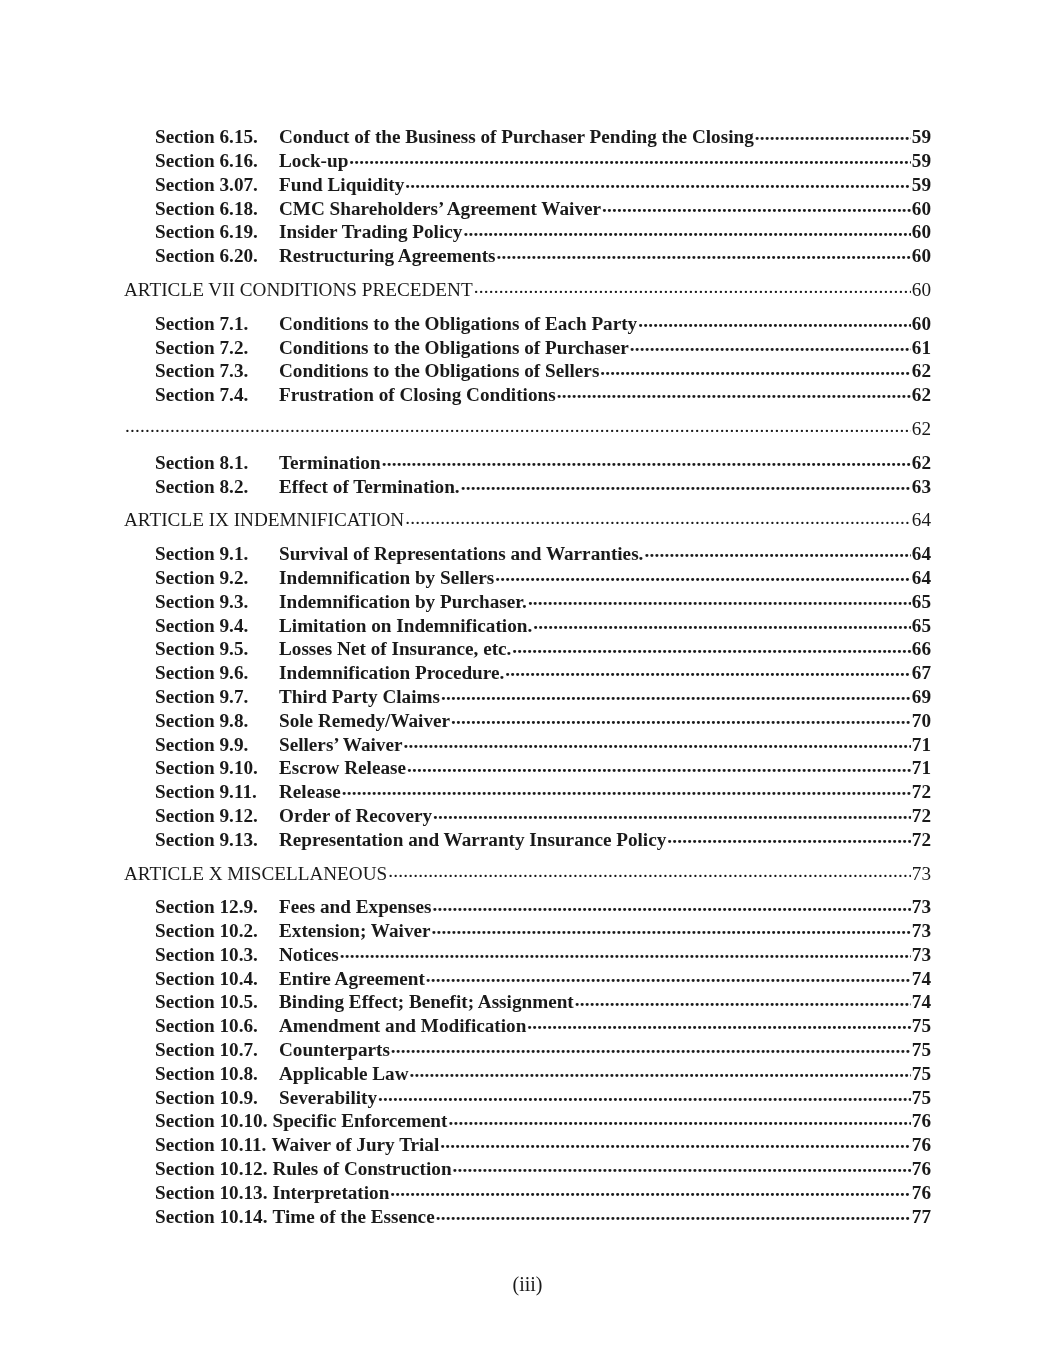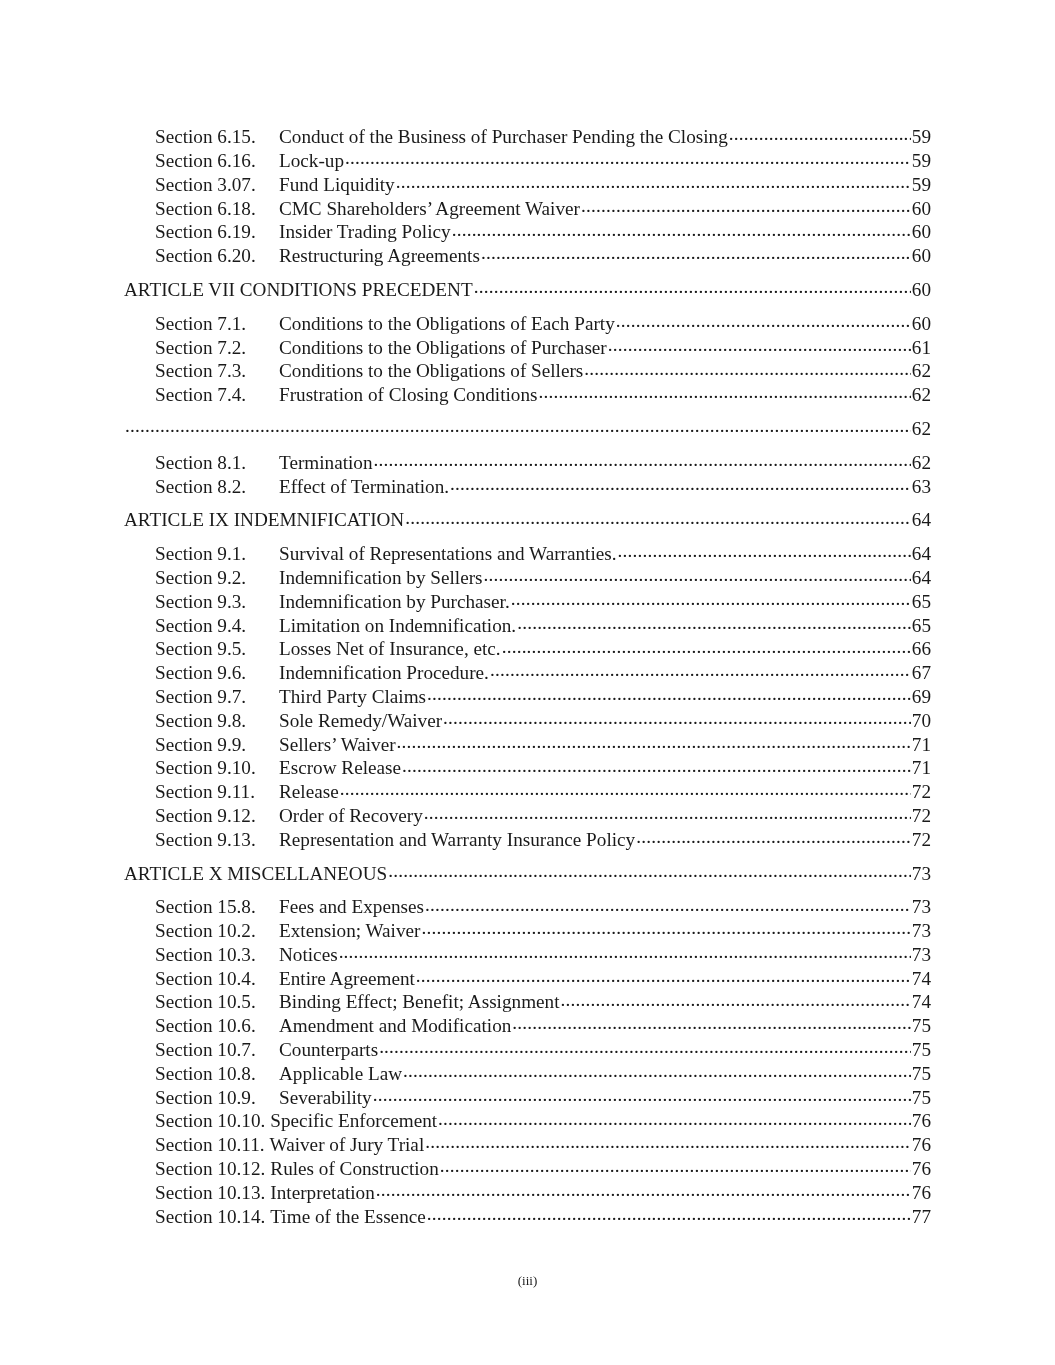--- a/index.html
+++ b/index.html
@@ -1,28 +1,28 @@
 <!DOCTYPE html>
 <html><head>
 <meta charset="utf-8">
 <style>
   html, body { margin: 0; padding: 0; background: #ffffff; }
   body { width: 1055px; height: 1365px; position: relative; overflow: hidden;
          font-family: "Liberation Serif", "DejaVu Serif", serif; color: #1a1a1a; }
   .toc { position: absolute; left: 124px; top: 124px; width: 807px; }
   .row { display: flex; align-items: baseline; font-size: 19.2px; line-height: 23.8px; height: 23.8px; white-space: nowrap; }
-  .row.section { padding-left: 31px; }
+  .row.section { padding-left: 31px; font-weight: bold; }
   .row.article { margin-top: 10px; margin-bottom: 10px; }
   .num { display: inline-block; width: 124px; flex: 0 0 auto; }
   .num.wide { width: auto; padding-right: 5px; }
   .title { flex: 0 0 auto; }
   .leader { flex: 1 1 auto; overflow: hidden; position: relative; margin: 0 1px; height: 1em; }
   .leader::before { content: "...................................................................................................................................................................................................................................................................."; position: absolute; left: 0; bottom: -3px; letter-spacing: 0.2px; }
   .page { flex: 0 0 auto; }
-  .footer { position: absolute; top: 1273px; left: 0; width: 1055px; text-align: center; font-size: 13px; }
+  .footer { position: absolute; top: 1273px; left: 0; width: 1055px; text-align: center; font-size: 20px; }
 </style>
 </head>
 <body>
 
 <div class="toc" id="toc">
     <div class="row section">
       <span class="num">Section 6.15.</span>
       <span class="title">Conduct of the Business of Purchaser Pending the Closing</span>
       <span class="leader"></span>
       <span class="page">59</span>
@@ -184,21 +184,21 @@
       <span class="title">Representation and Warranty Insurance Policy</span>
       <span class="leader"></span>
       <span class="page">72</span>
     </div>
     <div class="row article">
       <span class="title">ARTICLE X MISCELLANEOUS</span>
       <span class="leader"></span>
       <span class="page">73</span>
     </div>
     <div class="row section">
-      <span class="num">Section 15.8.</span>
+      <span class="num">Section 12.9.</span>
       <span class="title">Fees and Expenses</span>
       <span class="leader"></span>
       <span class="page">73</span>
     </div>
     <div class="row section">
       <span class="num">Section 10.2.</span>
       <span class="title">Extension; Waiver</span>
       <span class="leader"></span>
       <span class="page">73</span>
     </div>

